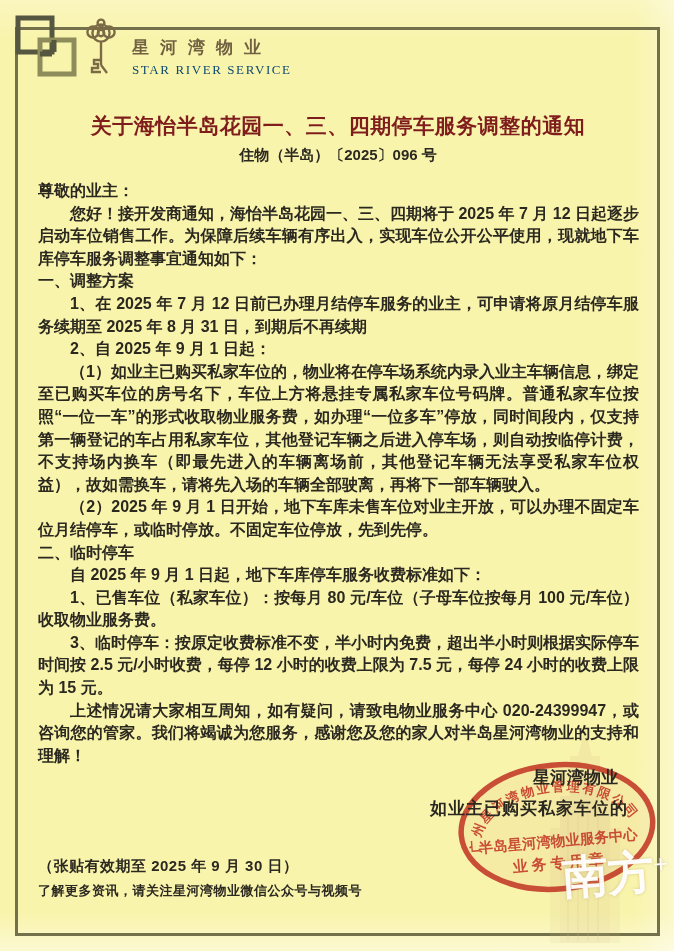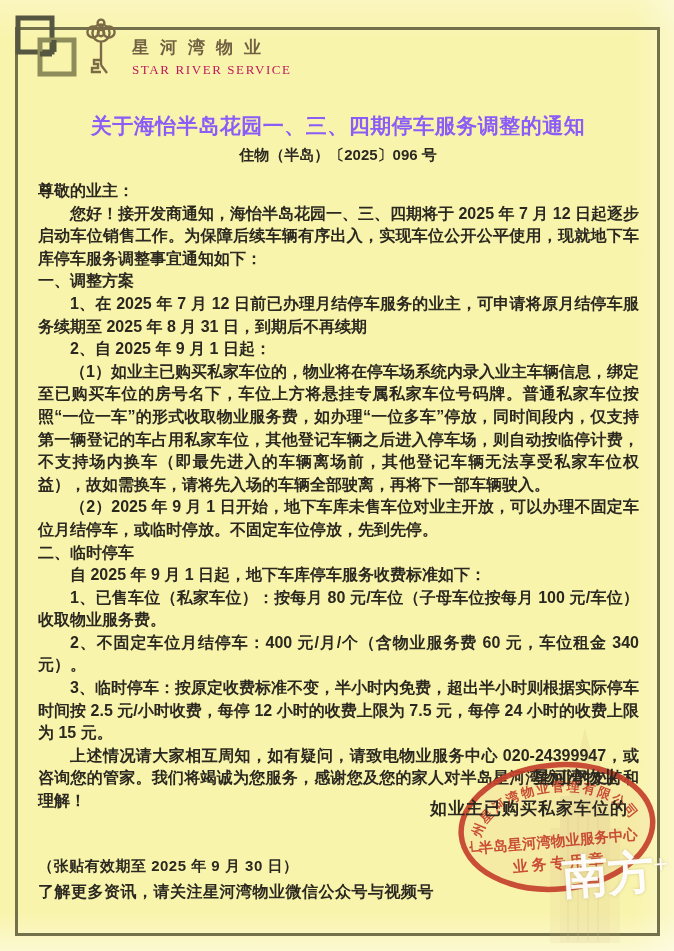--- a/index.html
+++ b/index.html
@@ -23,46 +23,46 @@
   }
   .corner-knot { position:absolute; left:4px; top:2px; z-index:3; }
   .header { position:absolute; left:84px; top:18px; z-index:4; display:flex; align-items:flex-start; }
   .logo { width:34px; height:60px; margin-right:14px; }
   .brand { padding-top:18px; }
   .brand-cn {
     font-size:17px; letter-spacing:11px; color:#6f6142; font-weight:600;
     font-family:"Liberation Serif","DejaVu Serif",serif; white-space:nowrap;
   }
   .brand-en {
-    font-size:13px; letter-spacing:1.6px; color:#be185d; margin-top:3px;
+    font-size:13px; letter-spacing:1.6px; color:#0c4a6e; margin-top:3px;
     font-family:"Liberation Serif","DejaVu Serif",serif; white-space:nowrap;
   }
   .title {
     position:absolute; left:38px; width:600px; top:112px; z-index:4;
-    text-align:center; font-size:21px; font-weight:700; letter-spacing:.5px; color:#8b5cf6;
+    text-align:center; font-size:21px; font-weight:700; letter-spacing:.5px; color:#7f1d1d;
   }
   .doc-number {
     position:absolute; left:38px; width:600px; top:146px; z-index:4;
     text-align:center; font-size:15px; font-weight:600; color:#2b2820;
   }
   .body-text {
     position:absolute; left:38px; width:601px; top:180px; z-index:4;
     font-size:16px; line-height:22.6px; font-weight:600; color:#2b2820;
     text-align:justify;
   }
   .body-text p.indent { text-indent:32px; }
   .body-text p.section { font-weight:700; }
   .signature { position:absolute; right:46px; top:766px; z-index:7; text-align:right; }
   .signature .org { font-size:17px; font-weight:700; padding-right:10px; }
   .signature .date { font-size:17px; font-weight:600; margin-top:8px; letter-spacing:1px; }
   .seal { position:absolute; left:452px; top:758px; z-index:6; transform:rotate(-5deg); opacity:.92; }
   .building-mark { position:absolute; left:520px; top:728px; z-index:3; opacity:.8; }
   .footer { position:absolute; left:38px; width:600px; top:857px; z-index:5; }
   .footer .validity { font-size:15px; font-weight:600; letter-spacing:.5px; }
-  .footer .more-info { font-size:16px; font-weight:600; margin-top:6px; letter-spacing:.5px; }
+  .footer .more-info { font-size:13px; font-weight:600; margin-top:6px; letter-spacing:.5px; }
   .brand-watermark {
     position:absolute; left:562px; top:852px; z-index:9;
     font-size:46px; font-weight:700; color:rgba(255,255,255,.95);
     transform:rotate(-4deg); text-shadow:0 0 3px rgba(186,156,92,.55);
     font-family:"Liberation Serif","DejaVu Serif",serif; line-height:1;
   }
   .brand-watermark sup { font-size:26px; vertical-align:14px; }
 </style>
 </head>
 <body>
@@ -101,21 +101,20 @@
   <p>尊敬的业主：</p>
   <p class="indent">您好！接开发商通知，海怡半岛花园一、三、四期将于 2025 年 7 月 12 日起逐步启动车位销售工作。为保障后续车辆有序出入，实现车位公开公平使用，现就地下车库停车服务调整事宜通知如下：</p>
   <p class="section">一、调整方案</p>
   <p class="indent">1、在 2025 年 7 月 12 日前已办理月结停车服务的业主，可申请将原月结停车服务续期至 2025 年 8 月 31 日，到期后不再续期</p>
   <p class="indent">2、自 2025 年 9 月 1 日起：</p>
   <p class="indent">（1）如业主已购买私家车位的，物业将在停车场系统内录入业主车辆信息，绑定至已购买车位的房号名下，车位上方将悬挂专属私家车位号码牌。普通私家车位按照“一位一车”的形式收取物业服务费，如办理“一位多车”停放，同时间段内，仅支持第一辆登记的车占用私家车位，其他登记车辆之后进入停车场，则自动按临停计费，不支持场内换车（即最先进入的车辆离场前，其他登记车辆无法享受私家车位权益），故如需换车，请将先入场的车辆全部驶离，再将下一部车辆驶入。</p>
   <p class="indent">（2）2025 年 9 月 1 日开始，地下车库未售车位对业主开放，可以办理不固定车位月结停车，或临时停放。不固定车位停放，先到先停。</p>
   <p class="section">二、临时停车</p>
   <p class="indent">自 2025 年 9 月 1 日起，地下车库停车服务收费标准如下：</p>
   <p class="indent">1、已售车位（私家车位）：按每月 80 元/车位（子母车位按每月 100 元/车位）收取物业服务费。</p>
-  <p class="indent">2、不固定车位月结停车：400 元/月/个（含物业服务费 60 元，车位租金 340 元）。</p>
   <p class="indent">3、临时停车：按原定收费标准不变，半小时内免费，超出半小时则根据实际停车时间按 2.5 元/小时收费，每停 12 小时的收费上限为 7.5 元，每停 24 小时的收费上限为 15 元。</p>
   <p class="indent">上述情况请大家相互周知，如有疑问，请致电物业服务中心 020-24399947，或咨询您的管家。我们将竭诚为您服务，感谢您及您的家人对半岛星河湾物业的支持和理解！</p>
 </div>
 
 <svg class="building-mark" width="130" height="215" viewBox="0 0 130 215">
   <g fill="#cdb581" opacity="0.22">
     <polygon points="65,0 72,28 58,28"></polygon>
     <rect x="50" y="28" width="30" height="40"></rect>
     <rect x="40" y="68" width="50" height="147"></rect>
     <rect x="30" y="100" width="70" height="115" opacity="0.6"></rect>

